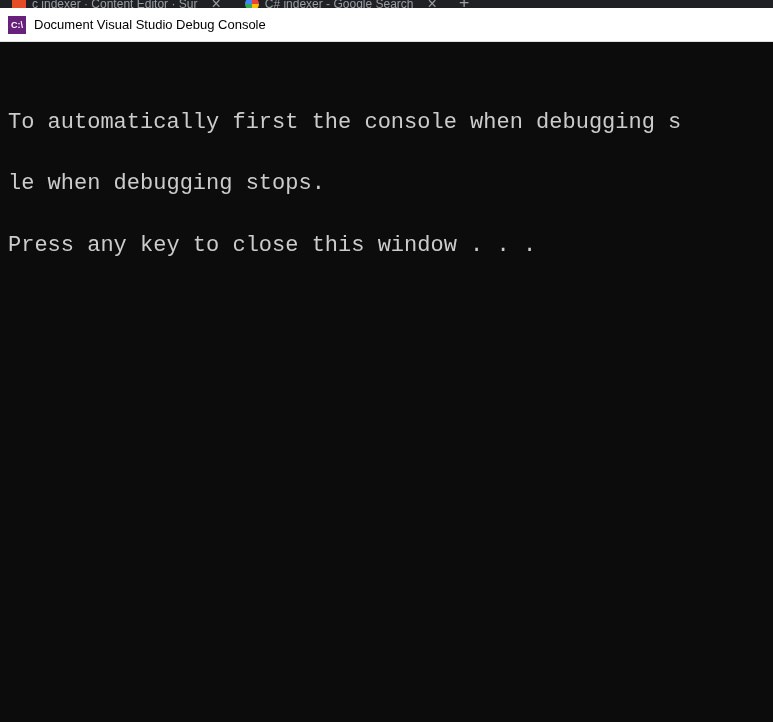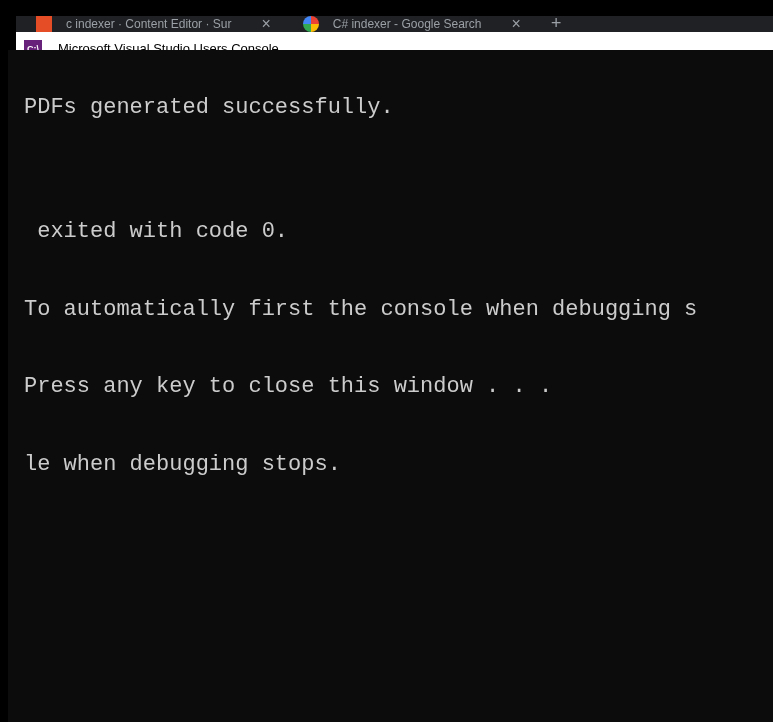--- a/index.html
+++ b/index.html
@@ -1,17 +1,17 @@
 <!DOCTYPE html>
 <html><head>
   <meta charset="utf-8">
   <style>
     * {
       margin: 0;
-      padding: 8px;
+      padding: 0;
       box-sizing: border-box;
     }
     
     body {
       width: 773px;
       height: 722px;
       background: #000;
       font-family: Consolas, 'Courier New', monospace;
       overflow: hidden;
       position: relative;
@@ -178,40 +178,38 @@
     <span>C# indexer - Google Search</span>
     <span class="tab-close">×</span>
   </div>
   <div class="tab-new">+</div>
 </div>
 
 <div class="console-titlebar">
   <div class="console-icon">
     <span>C:\</span>
   </div>
-  <div class="console-title">Microsoft Visual Studio Users Console</div>
+  <div class="console-title">Document Visual Studio Debug Console</div>
 </div>
 
 <div class="bg-layer">
   <div class="bg-breadcrumb">c indexer</div>
   <div class="bg-code">
 <span>pdfGen[2] = "&lt;h1&gt;Third Document&lt;/h1&gt;&lt;p&gt;T</span>
 <span></span>
 <span class="cm">// Generate PDFs using the indexer</span>
 <span>pdfGen.GeneratePdf(0, "first.pdf");</span>
 <span>pdfGen.GeneratePdf(1, "second.pdf");</span>
 <span>pdfGen.GeneratePdf(2, "third.pdf");</span>
 <span></span>
 <span>Console.WriteLine("PDFs generated succes</span>
 <span>    }</span>
 <span>}</span>
   </div>
   <div class="bg-heading">Conclusion</div>
 </div>
 
 <div class="console-content">
-<span class="console-line">PDFs generated successfully.</span>
 <span class="console-line"></span>
-<span class="console-line"> exited with code 0.</span>
 <span class="console-line">To automatically first the console when debugging s</span>
+<span class="console-line">le when debugging stops.</span>
 <span class="console-line">Press any key to close this window . . .</span>
-<span class="console-line">le when debugging stops.</span>
 </div>
 
 </body></html>

